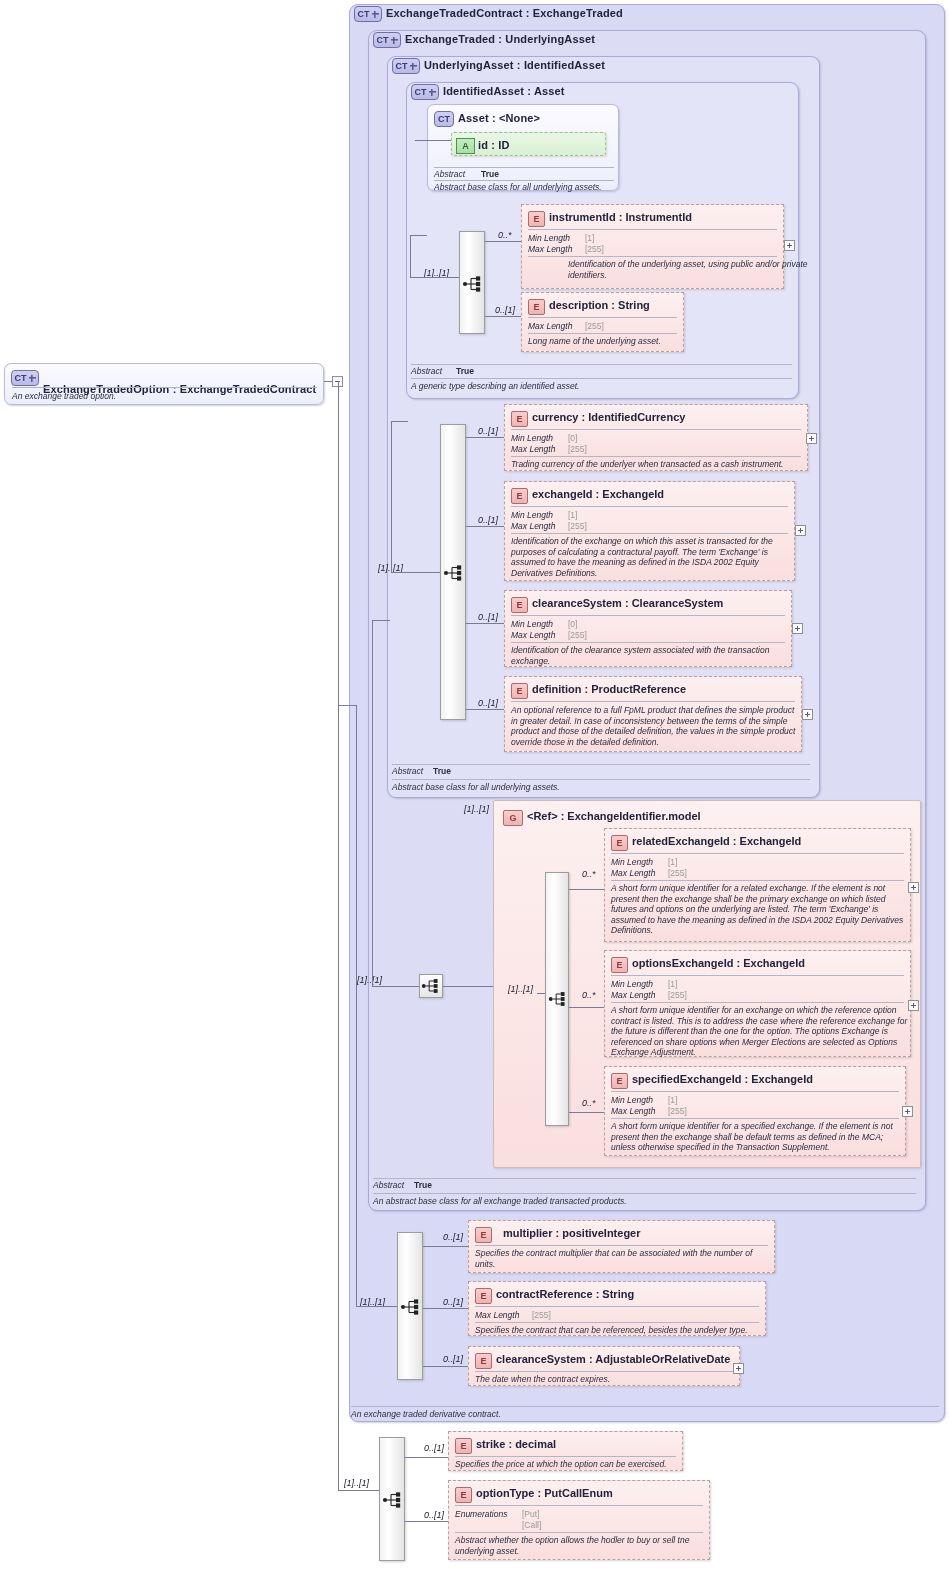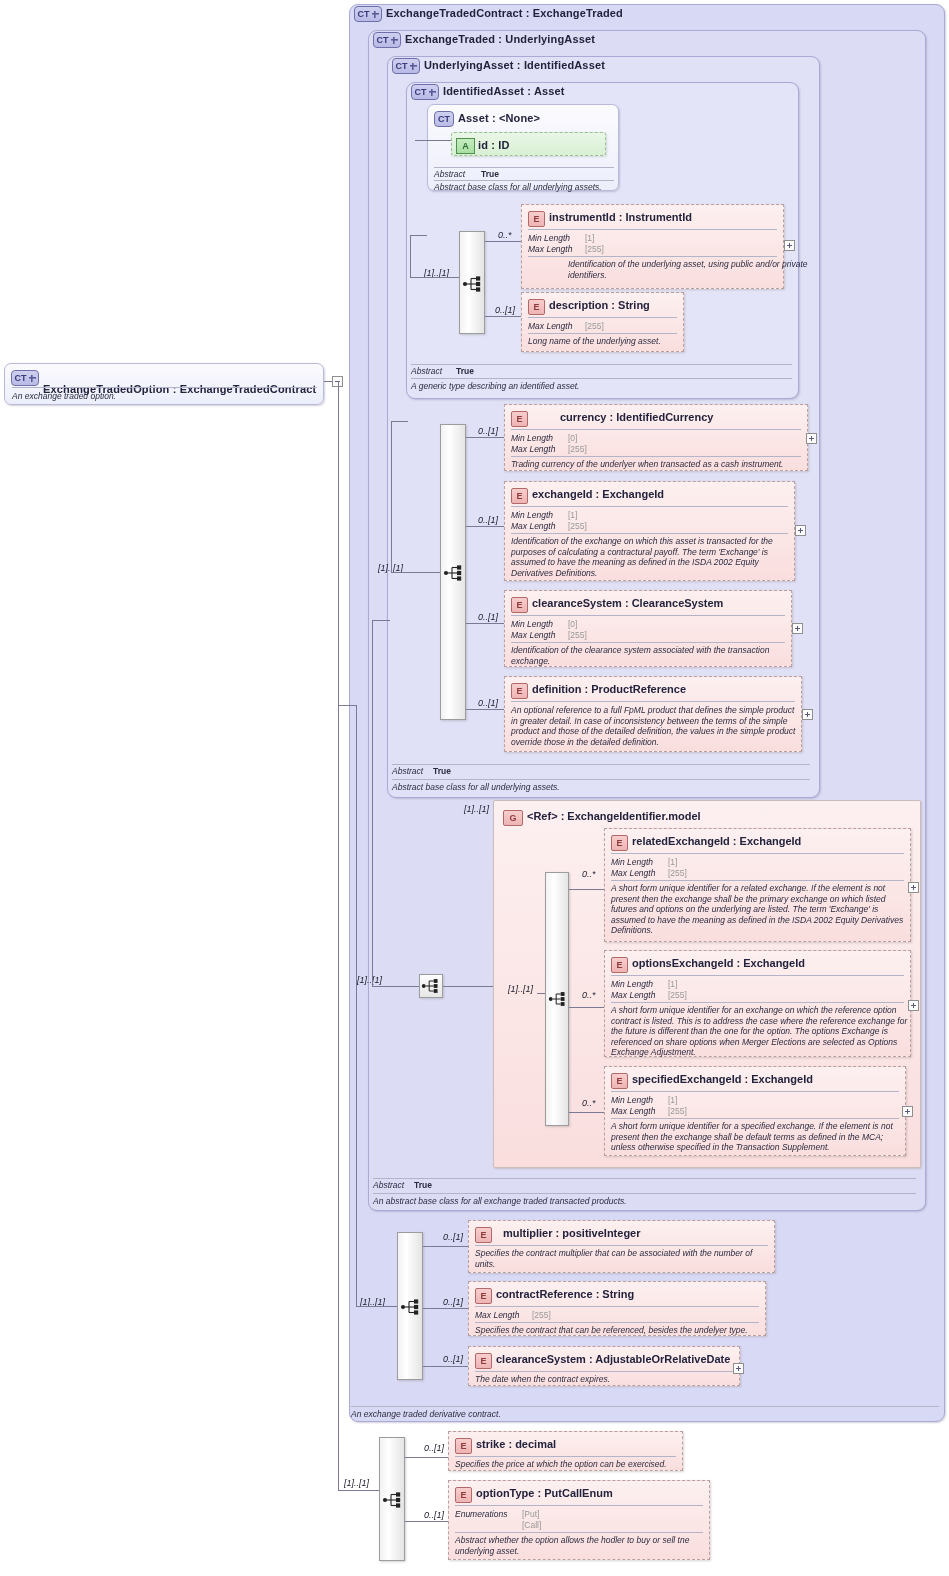--- a/index.html
+++ b/index.html
@@ -264,21 +264,21 @@
       <rect x="14" y="14.4" width="4.2" height="4.2" fill="#222"></rect>
     </svg>
   </div>
   <div class="card-lbl" style="left:378px;top:563px;">[1]..[1]</div>
   <div class="ln-h" style="left:391px;top:572px;width:49px;"></div>
   <div class="ln-v" style="left:391px;top:421px;height:152px;"></div>
   <div class="ln-h" style="left:391px;top:421px;width:17px;"></div>
 
   <div class="el-card" style="left:504px;top:404px;width:304px;height:67px;">
     <div class="badge e-badge" style="left:6px;top:6px;">E</div>
-    <div class="el-title" style="left:27px;top:6px;margin-left:28px;">currency : IdentifiedCurrency</div>
+    <div class="el-title" style="left:27px;top:6px;">currency : IdentifiedCurrency</div>
     <div class="hr" style="left:6px;top:24px;width:290px;"></div>
     <div class="facet-name" style="left:6px;top:28px;">Min Length</div>
     <div class="facet-val" style="left:63px;top:28px;">[0]</div>
     <div class="facet-name" style="left:6px;top:39px;">Max Length</div>
     <div class="facet-val" style="left:63px;top:39px;">[255]</div>
     <div class="hr" style="left:6px;top:51px;width:290px;"></div>
     <div class="desc" style="left:6px;top:54px;width:294px;font-style:italic;">Trading currency of the underlyer when transacted as a cash instrument.</div>
   </div>
   <div class="card-lbl" style="left:478px;top:426px;">0..[1]</div>
   <div class="ln-h" style="left:466px;top:437px;width:38px;"></div>

